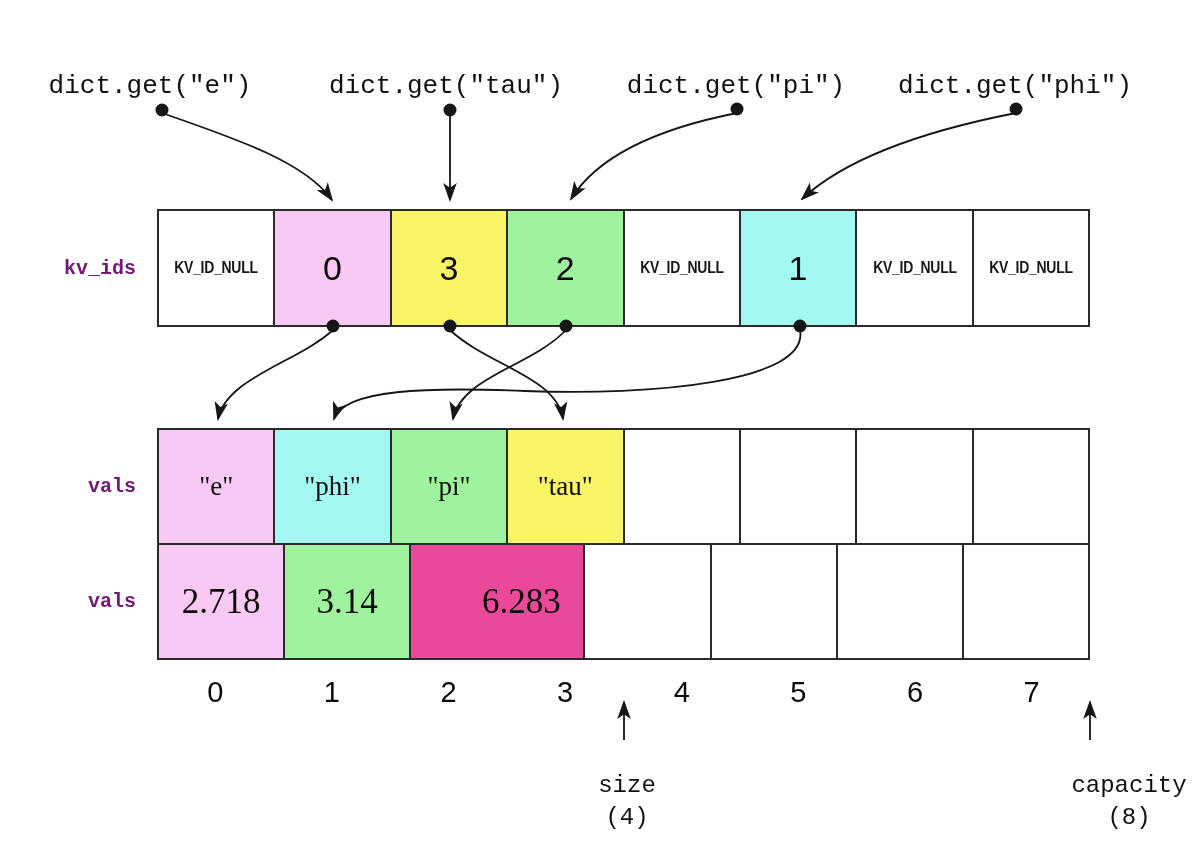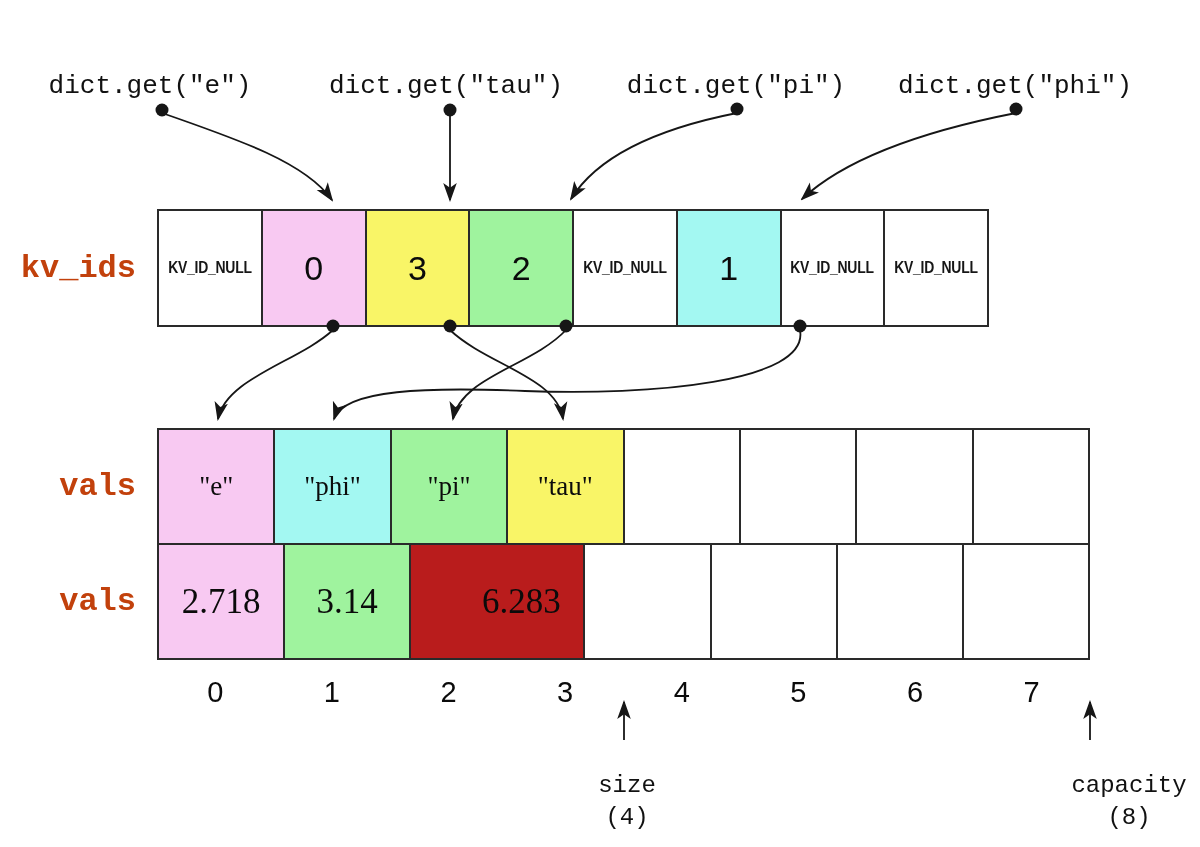--- a/index.html
+++ b/index.html
@@ -5,26 +5,26 @@
   html,body{margin:0;padding:0;background:#ffffff;}
   .canvas{position:relative;width:1200px;height:847px;background:#ffffff;overflow:hidden;
           font-family:"Liberation Sans",sans-serif;color:#111;}
   svg.overlay{position:absolute;left:0;top:0;width:1200px;height:847px;pointer-events:none;z-index:3;}
 
   .query{position:absolute;top:71px;transform:translateX(-50%);white-space:nowrap;
          font-family:"Liberation Mono","DejaVu Sans Mono",monospace;font-size:26px;color:#111;}
   .q0{left:150px}.q1{left:446px}.q2{left:736px}.q3{left:1015px}
 
   .row-label{position:absolute;left:18px;width:118px;display:flex;align-items:center;justify-content:flex-end;
-             font-family:"Liberation Mono","DejaVu Sans Mono",monospace;font-weight:bold;font-size:32px;color:#c2410c;}
+             font-family:"Liberation Mono","DejaVu Sans Mono",monospace;font-weight:bold;font-size:20px;color:#701a75;}
   .lab-kv{top:209px;height:118px;}
   .lab-keys{top:428px;height:116px;}
   .lab-vals{top:544px;height:114px;}
 
-  .array{position:absolute;left:157px;width:832px;border:2px solid #2a2a2a;box-sizing:border-box;
+  .array{position:absolute;left:157px;width:933px;border:2px solid #2a2a2a;box-sizing:border-box;
          display:flex;background:#c4b5fd;z-index:1;}
   .arr-kv{top:209px;height:118px;}
   .cell{flex:1 1 0;border-left:2px solid #2a2a2a;display:flex;align-items:center;justify-content:center;
         overflow:hidden;}
   .cell:first-child{border-left:none;}
   .kv-num{font-size:34px;color:#0b0b0b;}
   .kv-null{font-size:17px;font-weight:bold;letter-spacing:-0.3px;transform:scaleX(0.82);
            white-space:nowrap;color:#161616;}
   .table{position:absolute;left:157px;top:428px;width:933px;height:232px;border:2px solid #2a2a2a;
          box-sizing:border-box;display:flex;flex-direction:column;background:#fff;z-index:1;}
@@ -89,21 +89,21 @@
       <div class="cell key-cell" style="background-color: rgb(159, 243, 158);">"pi"</div>
       <div class="cell key-cell" style="background-color: rgb(249, 245, 103);">"tau"</div>
       <div class="cell key-cell" style="background-color: rgb(255, 255, 255);"></div>
       <div class="cell key-cell" style="background-color: rgb(255, 255, 255);"></div>
       <div class="cell key-cell" style="background-color: rgb(255, 255, 255);"></div>
       <div class="cell key-cell" style="background-color: rgb(255, 255, 255);"></div>
     </div>
     <div class="trow vals">
       <div class="cell val-cell" style="background-color: rgb(248, 201, 242);">2.718</div>
       <div class="cell val-cell" style="background-color: rgb(159, 243, 158);">3.14</div>
-      <div class="cell val-cell" style="background-color: #b91c1c; padding-left: 48px;">6.283</div>
+      <div class="cell val-cell" style="background-color: #ec4899; padding-left: 48px;">6.283</div>
       <div class="cell val-cell" style="background-color: rgb(255, 255, 255);"></div>
       <div class="cell val-cell" style="background-color: rgb(255, 255, 255);"></div>
       <div class="cell val-cell" style="background-color: rgb(255, 255, 255);"></div>
       <div class="cell val-cell" style="background-color: rgb(255, 255, 255);"></div>
     </div>
   </div>
 
   <div class="indices">
     <span>0</span>
     <span>1</span>

